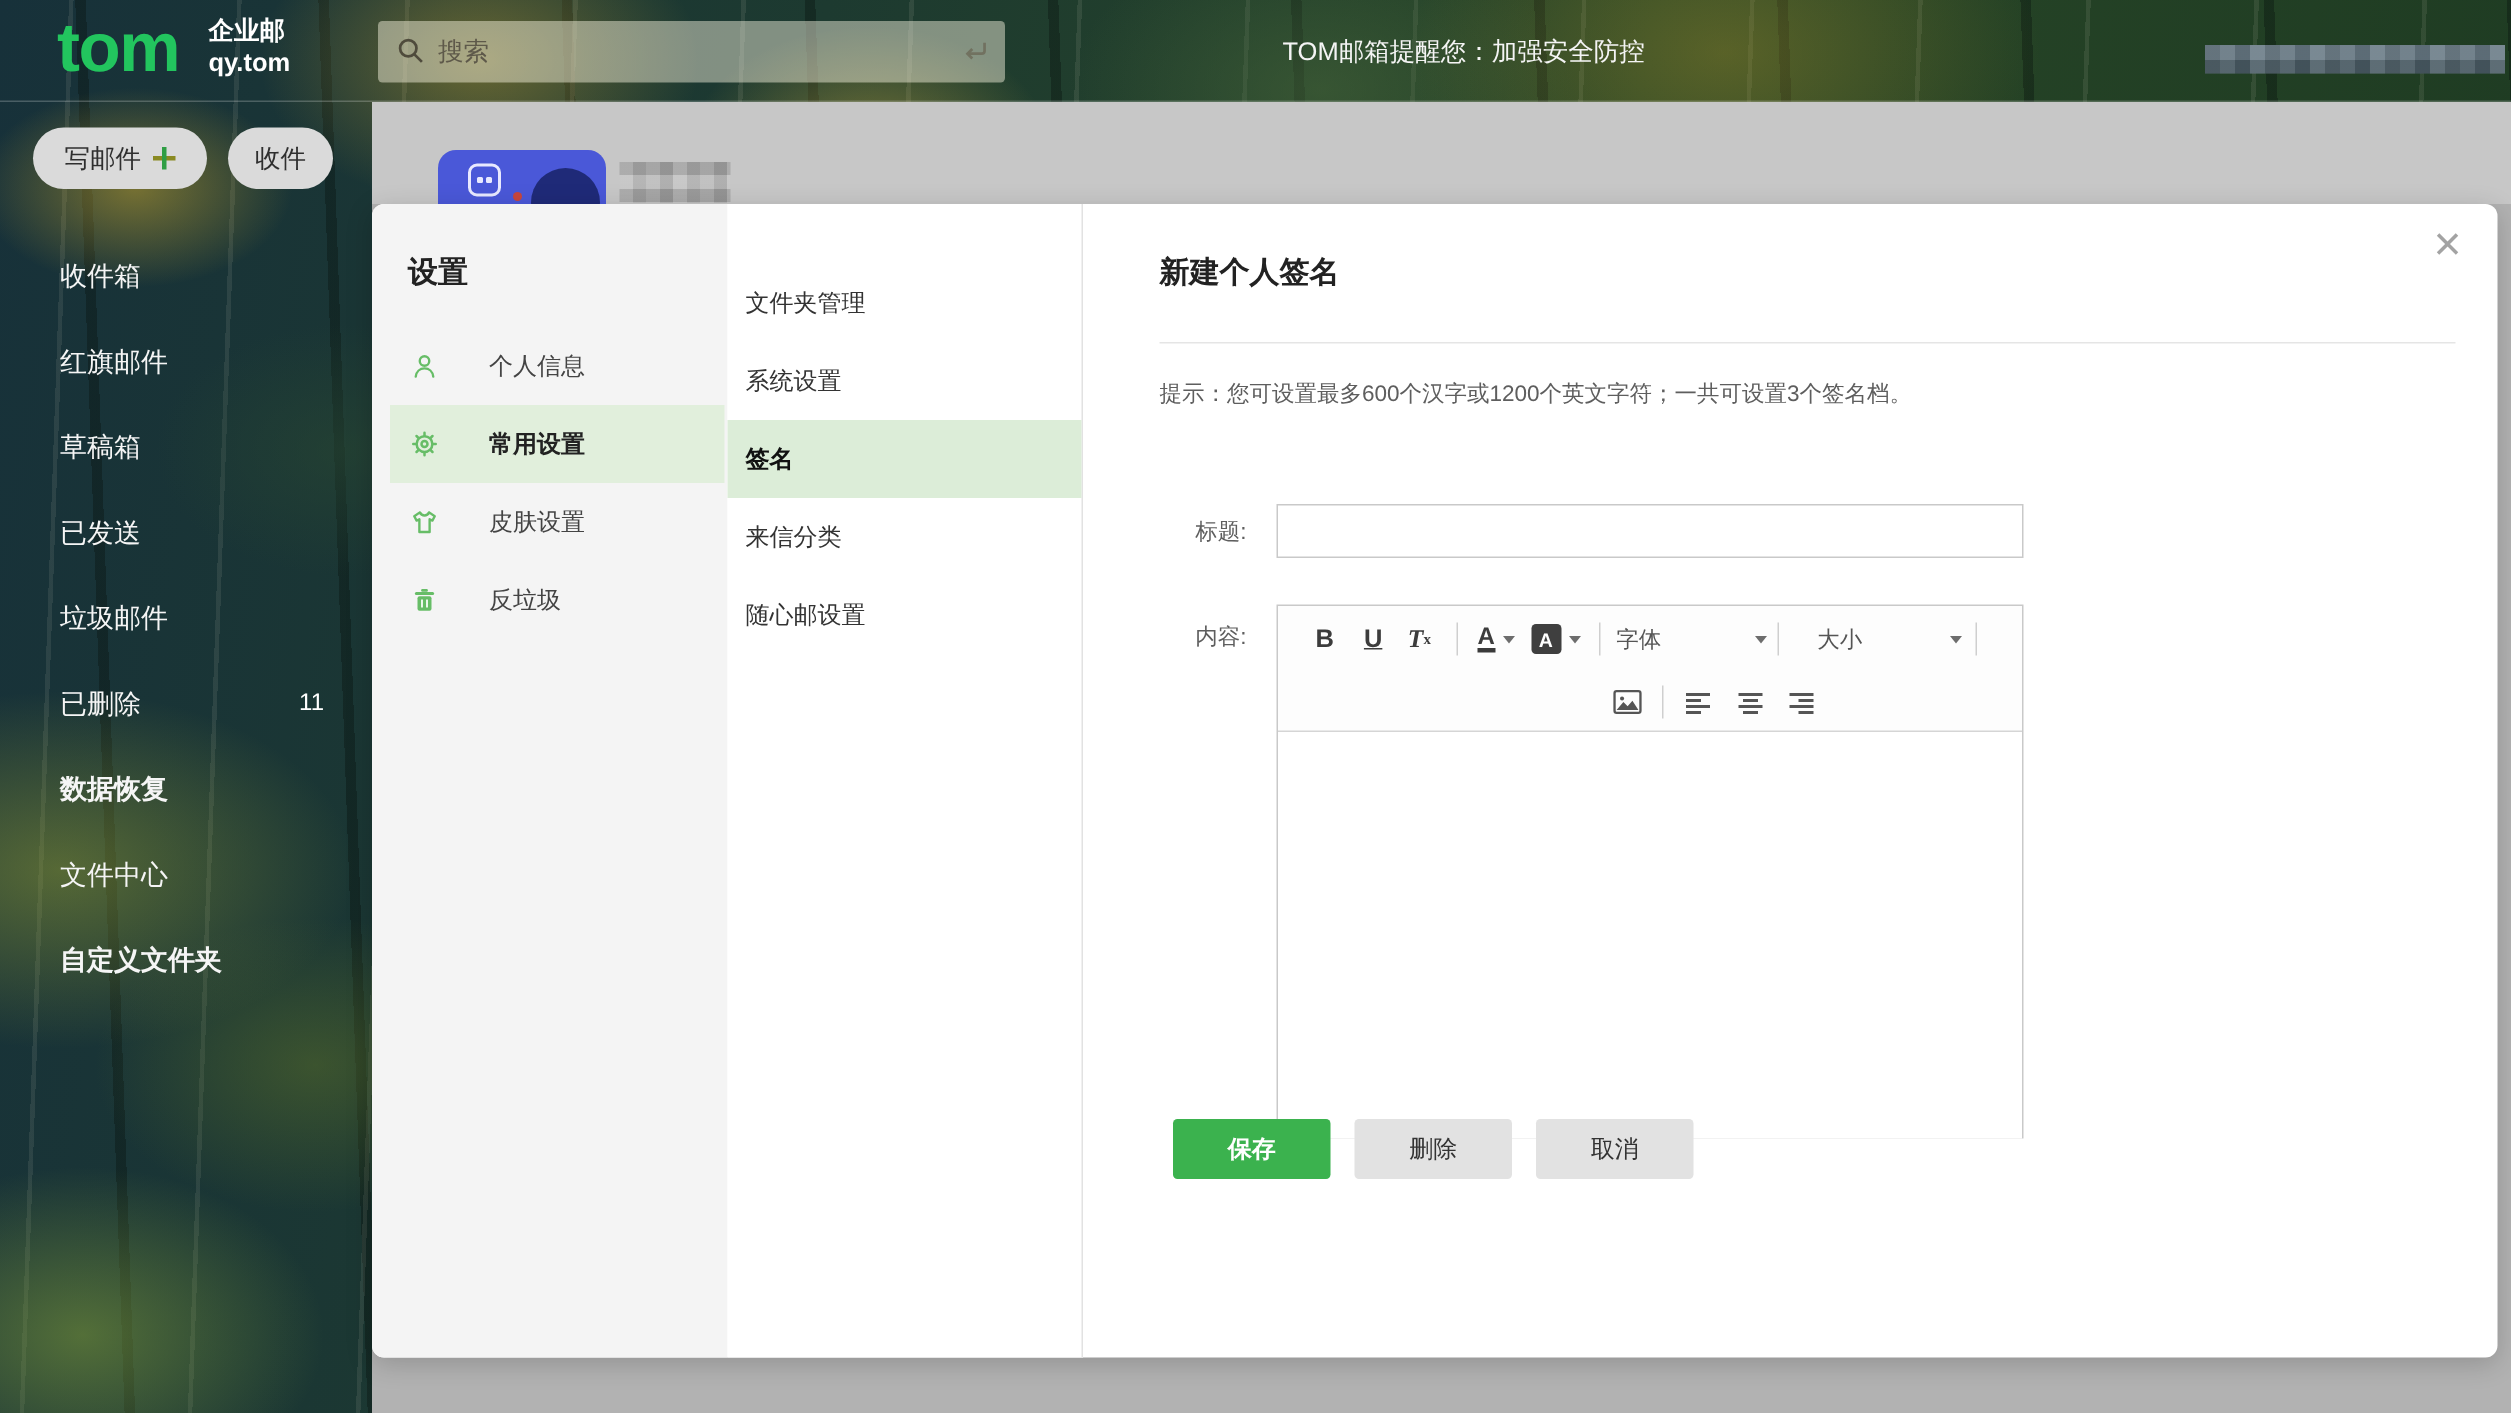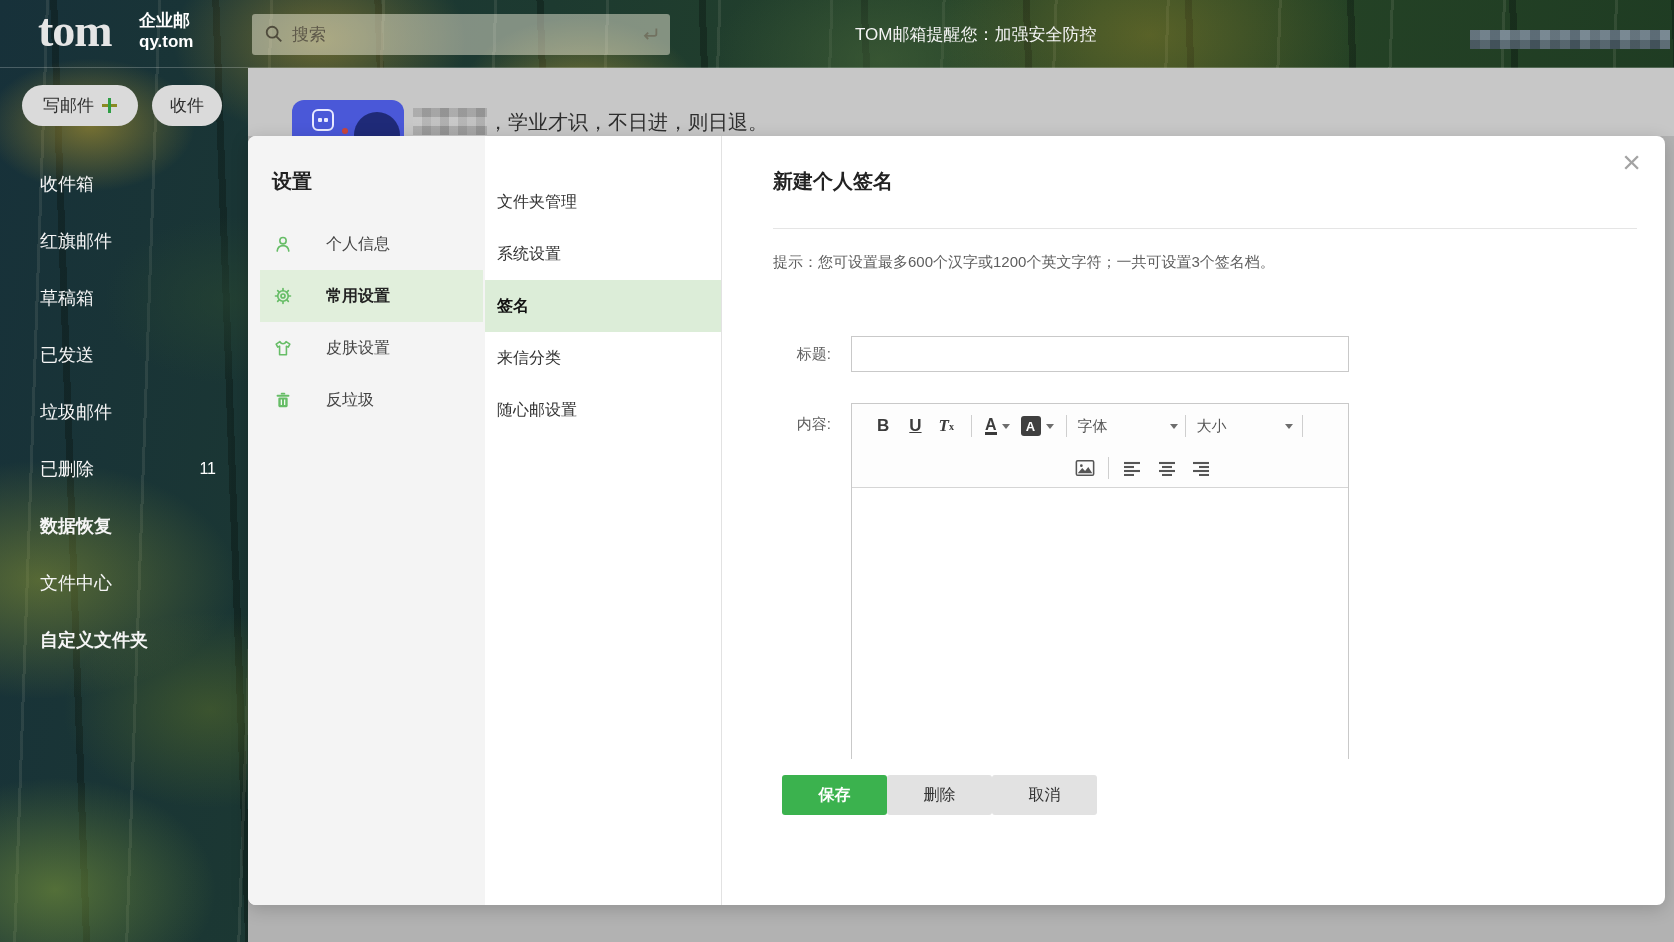--- a/index.html
+++ b/index.html
@@ -21,21 +21,21 @@
       radial-gradient(180px 120px at 230px 300px,rgba(40,70,50,.60),   transparent 70%),
       repeating-linear-gradient(92deg, transparent 0 46px, rgba(222,216,198,.10) 46px 49px, transparent 49px 112px),
       repeating-linear-gradient(88deg, transparent 0 83px, rgba(8,18,14,.38) 83px 90px, transparent 90px 162px),
       linear-gradient(100deg,#17313a 0%,#1d3a30 30%,#274527 60%,#1d3a22 100%);
   }
 
   
   .topbar { position:absolute; left:0; top:0; width:1674px; height:68px; z-index:3;
             border-bottom:1px solid rgba(255,255,255,.22); }
   .logo { position:absolute; left:38px; top:0px; font-size:46px; font-weight:bold;
-          color:#e5e5e5; letter-spacing:-1px; line-height:62px;font-family:Liberation Serif, serif; }
+          color:#22c55e; letter-spacing:-1px; line-height:62px; }
   .brand { position:absolute; left:139px; top:10px; color:#ffffff; font-weight:bold;
            font-size:17px; line-height:21px; }
   .searchbox { position:absolute; left:252px; top:14px; width:418px; height:41px;
                background:rgba(255,250,230,.45); border-radius:3px; }
   .search-ic { position:absolute; left:12px; top:10px; }
   .searchbox input { position:absolute; left:40px; top:0; width:280px; height:100%;
       border:none; outline:none; background:transparent; font-size:17px; color:#4d4a3a;
       font-family:inherit; }
   .searchbox input::placeholder { color:#5e594a; opacity:1; }
   .enter-ic { position:absolute; right:10px; top:10px; opacity:.8; }
@@ -129,21 +129,21 @@
   .t-clear sub { font-size:10px; font-style:normal; }
   .caret { width:0; height:0; border-left:4px solid transparent; border-right:4px solid transparent;
       border-top:5px solid #6d6d6d; margin-left:5px; }
   .t-acolor { font-weight:bold; font-size:16px; border-bottom:3px solid #3a3a3a; line-height:15px; }
   .t-abg { width:20px; height:20px; border-radius:3px; background:#3f3f3f; color:#fff;
       font-weight:bold; font-size:13px; display:flex; align-items:center; justify-content:center; }
   .combo { display:flex; align-items:center; justify-content:space-between; font-size:15px; color:#555; }
   .combo-font { width:100px; } .combo-size { width:96px; }
   .ed-body { height:271px; background:#fff; }
 
-  .dlg-btns { position:absolute; left:59px; top:639px; display:flex; }
+  .dlg-btns { position:absolute; left:59px; top:610px; display:flex; gap:16px; }
   .dbtn { width:105px; height:40px; border:none; border-radius:3px; font-size:16px;
       font-family:inherit; cursor:pointer; }
   .dbtn-save { background:#3bb24e; color:#fff; font-weight:bold; }
   .dbtn-gray { background:#e2e2e2; color:#333; }
 
   svg { display:block; }
 </style>
 </head>
 <body>
 
@@ -219,21 +219,20 @@
   <div class="greet-band">
     <div class="greet-icon">
       <span class="robot">
           <i class="l"></i>
           <i class="r"></i>
         </span>
       <span class="red-dot"></span>
       <span class="navy-circle"></span>
     </div>
     <div class="mosaic-name"></div>
-    <div class="greet-text">，学业才识，不日进，则日退。</div>
   </div>
 </div>
 
 <div class="modal">
 
   <div class="col1">
     <div class="panel-title">设置</div>
     <div class="menu">
       <div class="menu-item">
         <span class="mi-ic">
@@ -328,21 +327,21 @@
           <span class="tbtn" style="margin-left:11px">
             <span class="t-abg">A</span>
             <span class="caret"></span>
             </span>
           <span class="tb-sep" style="margin-left:12px"></span>
           <span class="tbtn combo combo-font" style="margin-left:11px">
             <span>字体</span>
             <span class="caret"></span>
             </span>
           <span class="tb-sep" style="margin-left:7px"></span>
-          <span class="tbtn combo combo-size" style="margin-left:11px">
+          <span class="tbtn combo combo-size" style="margin-left:26px">
             <span>大小</span>
             <span class="caret"></span>
             </span>
           <span class="tb-sep" style="margin-left:9px"></span>
         </div>
         <div class="tb-row tb-row2">
           <span class="tbtn" style="margin-left:222px">
             <svg width="22" height="20" viewBox="0 0 24 22">
                 <rect x="2.5" y="3" width="19" height="16" rx="1.5" fill="none" stroke="#555" stroke-width="1.7"></rect>
                 <circle cx="8" cy="8.4" r="1.5" fill="#555"></circle>

